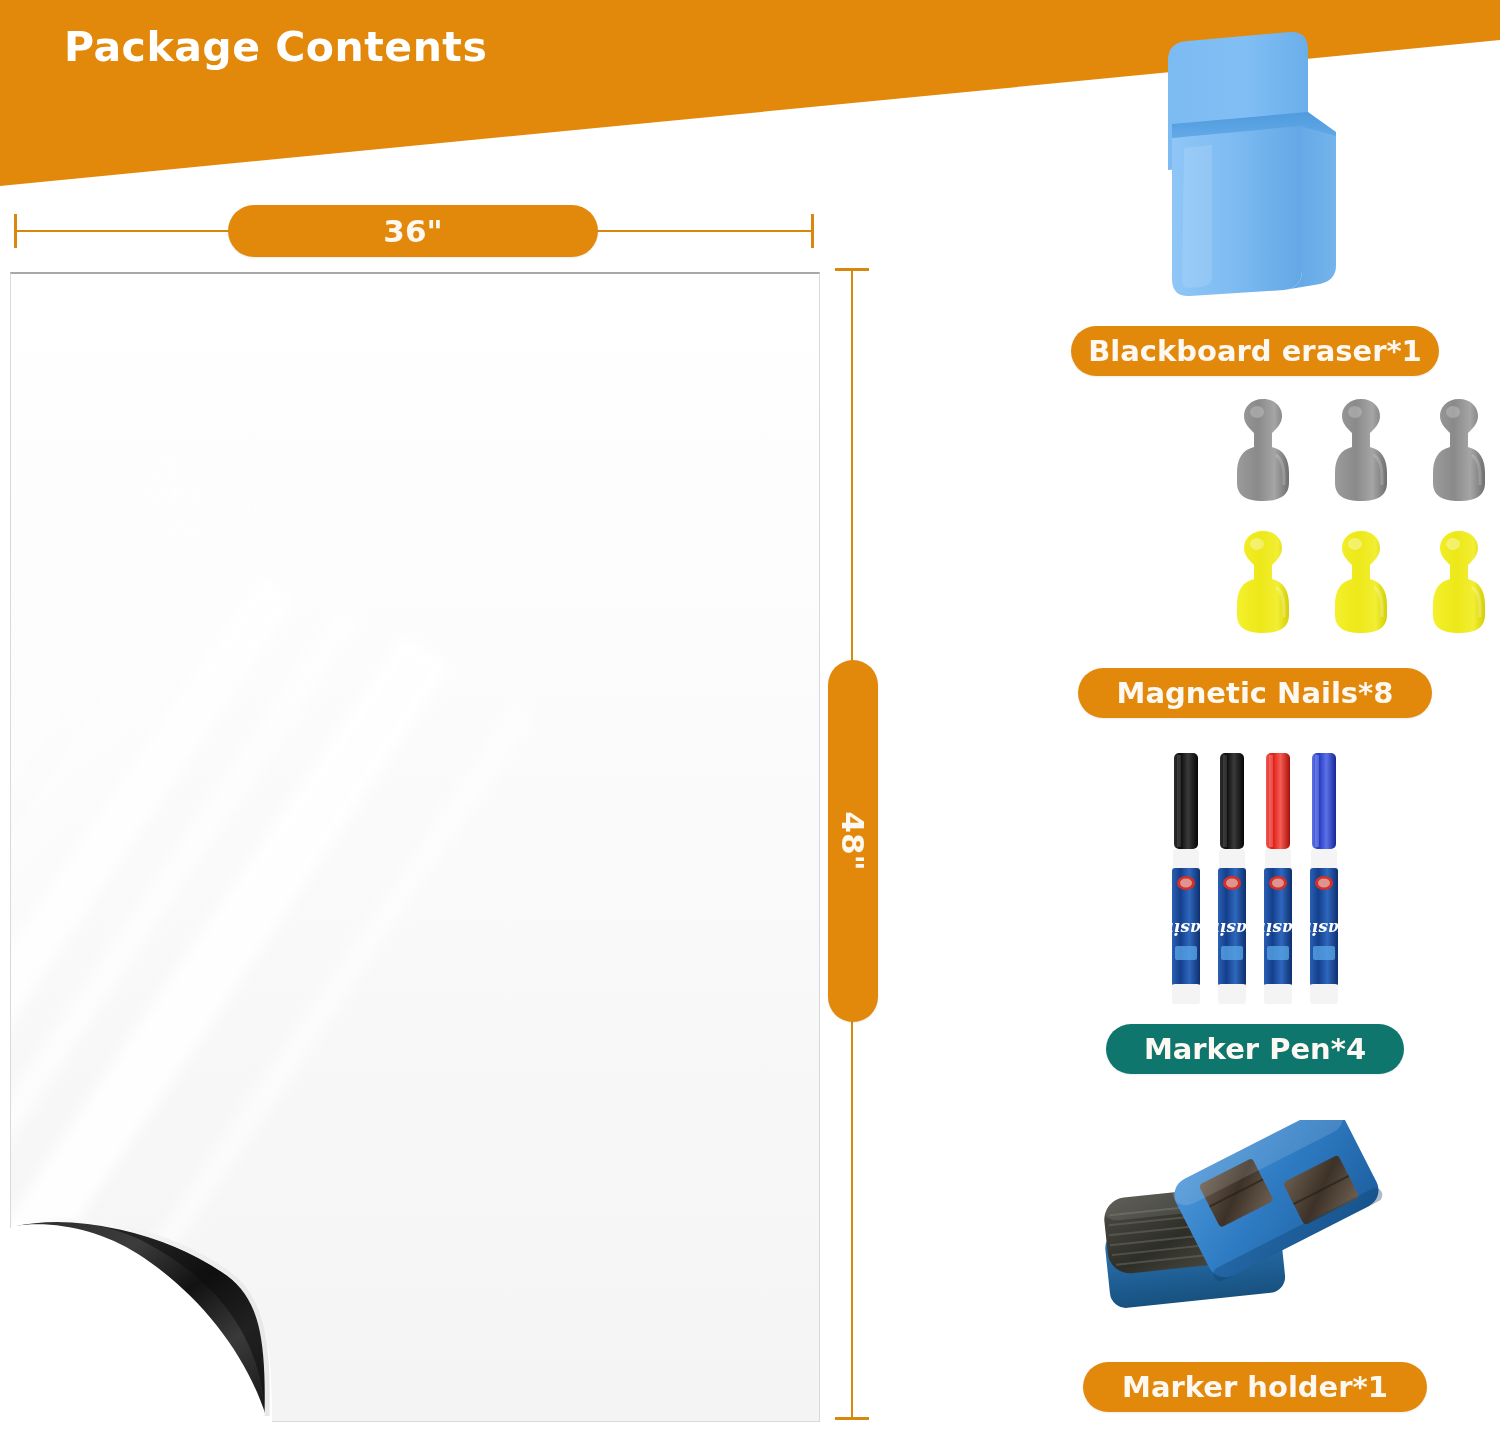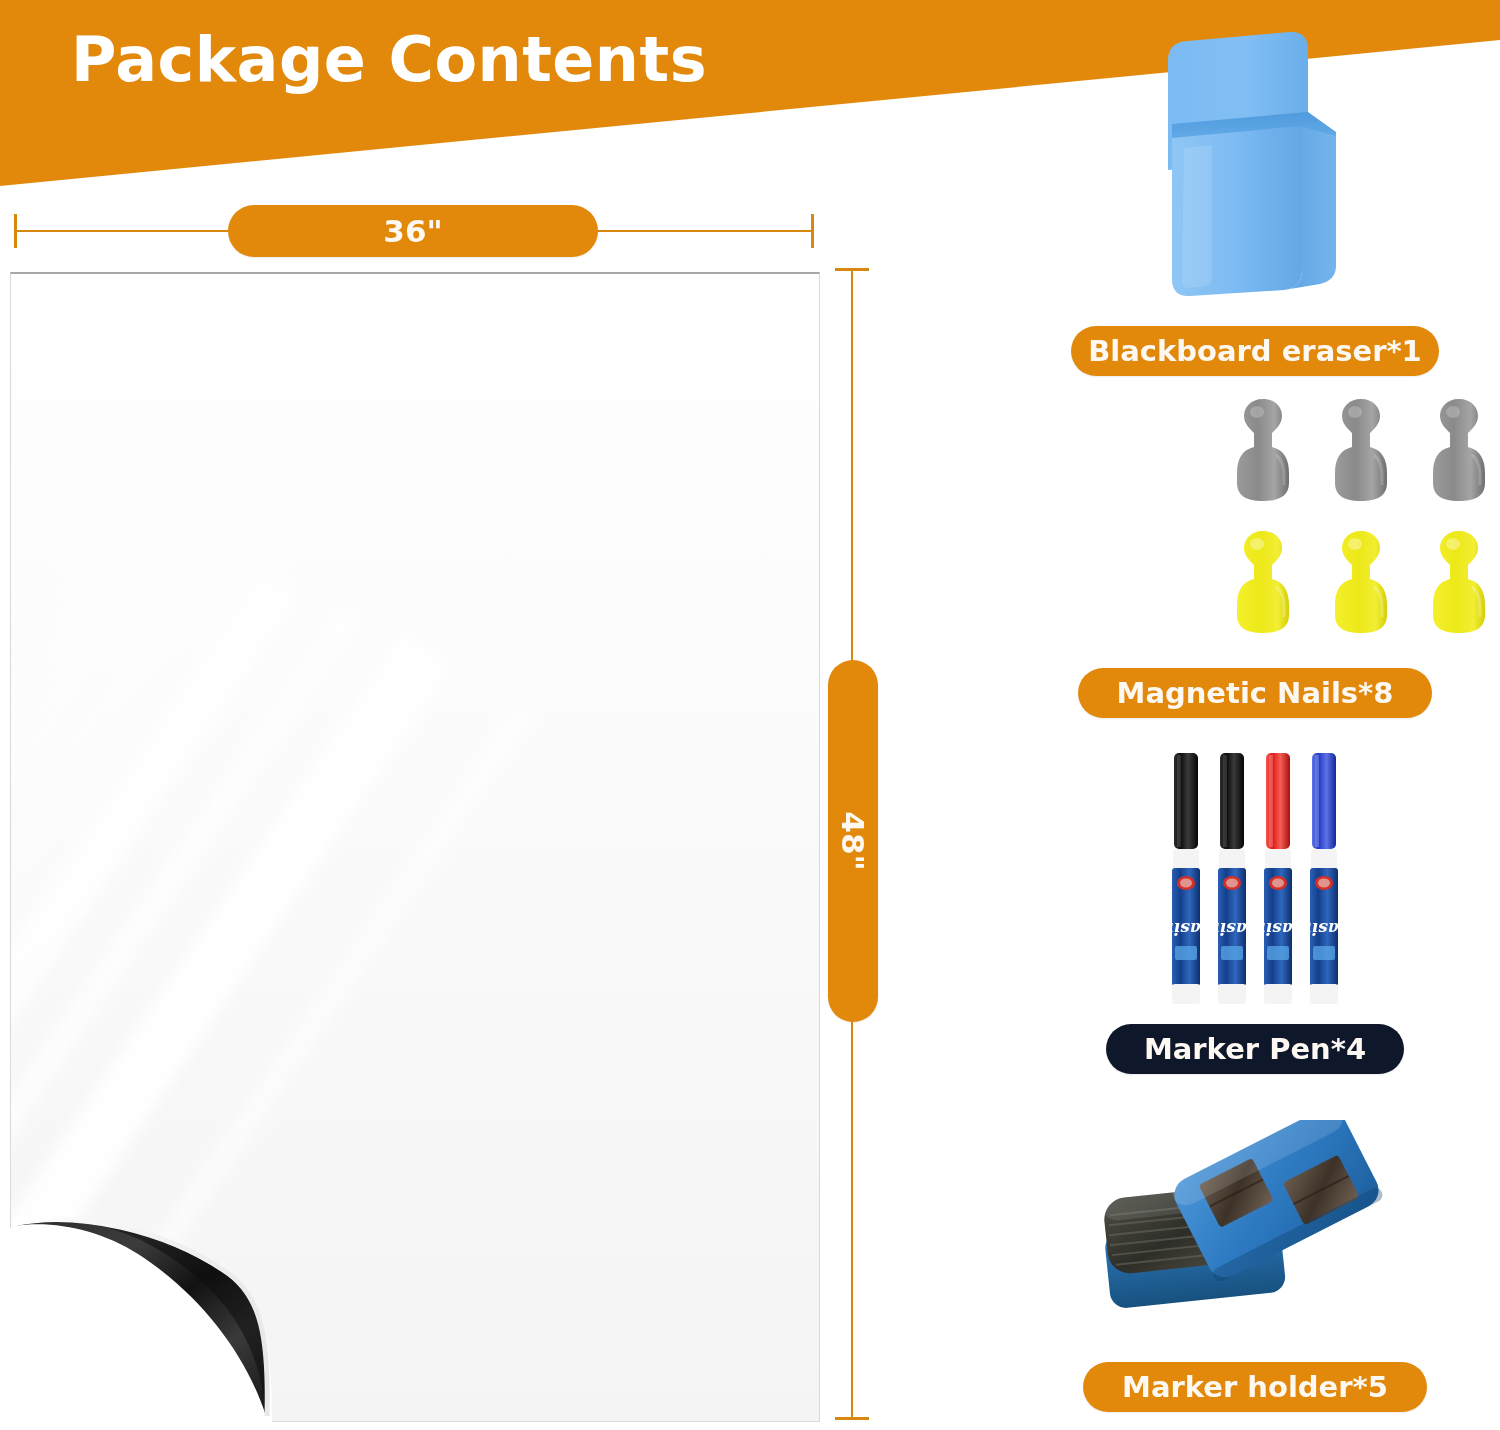--- a/index.html
+++ b/index.html
@@ -13,22 +13,22 @@
 
   
   #header-banner{
     position:absolute; left:0; top:0; width:1500px; height:190px;
     background:var(--orange,#E2890C);
     -webkit-clip-path:polygon(0 0,100% 0,100% 40px,0 186px);
     clip-path:polygon(0 0,100% 0,100% 40px,0 186px);
     z-index:3;
   }
   #page-title{
-    position:absolute; left:71px; top:24px;
-    font-size:62px; font-weight:700; color:#ffffff;
+    position:absolute; left:64px; top:24px;
+    font-size:41px; font-weight:700; color:#ffffff;
     letter-spacing:.5px; line-height:1.15; z-index:4;
     white-space:nowrap;
   }
 
   
   #whiteboard-wrap{ position:absolute; left:10px; top:272px; width:810px; height:1150px; z-index:1; }
   #whiteboard-sheet{
     position:absolute; inset:0;
     background:
       linear-gradient(180deg,#ffffff 0%,#fbfbfb 40%,#f4f4f4 100%);
@@ -367,21 +367,21 @@
           <g transform="rotate(180 17 178)">
             <text x="17" y="183" text-anchor="middle" fill="#ffffff" font-size="17" font-style="italic" font-weight="700" font-family="'DejaVu Serif','Liberation Serif',serif">Erasing</text>
           </g>
           <rect x="6" y="196" width="22" height="14" rx="2" fill="#5AA8E8" opacity=".75"></rect>
           <rect x="3" y="234" width="28" height="20" rx="3" fill="#f4f4f4"></rect>
           <rect x="8" y="5" width="4" height="92" fill="#ffffff" opacity=".22"></rect>
         </svg>
 
       </div>
     </div>
-    <div class="pill item-pill" style="background: #0f172a; color: rgb(253, 248, 242); text-align: center;">Marker Pen*4</div>
+    <div class="pill item-pill" style="background: #0f766e; color: rgb(253, 248, 242); text-align: center;">Marker Pen*4</div>
   </div>
 
   <div class="item-block" id="block-eraser">
     <div class="item-art">
       <svg width="330" height="222" viewBox="0 0 330 222">
         <defs>
           <linearGradient id="erTop" x1="0" y1="0" x2="1" y2="1">
             <stop offset="0%" stop-color="#4C96D8"></stop>
               <stop offset="45%" stop-color="#2F7CC4"></stop>
             <stop offset="100%" stop-color="#1C5E9E"></stop>
@@ -420,16 +420,16 @@
           <rect x="112" y="12" width="188" height="108" rx="18" fill="url(#erTop)"></rect>
           <rect x="140" y="24" width="60" height="48" rx="4" fill="url(#mag)"></rect>
           <path d="M140 48 H200" stroke="#241c14" stroke-width="2" opacity=".6"></path>
           <rect x="216" y="60" width="62" height="48" rx="4" fill="url(#mag)"></rect>
           <path d="M216 84 H278" stroke="#241c14" stroke-width="2" opacity=".6"></path>
           <rect x="112" y="12" width="188" height="26" rx="16" fill="#ffffff" opacity=".13"></rect>
           <rect x="112" y="106" width="188" height="14" rx="7" fill="#0d3f6b" opacity=".35"></rect>
         </g>
       </svg>
     </div>
-    <div class="pill item-pill" style="background: rgb(226, 137, 12); color: rgb(253, 248, 242);">Marker holder*5</div>
+    <div class="pill item-pill" style="background: rgb(226, 137, 12); color: rgb(253, 248, 242);">Marker holder*1</div>
   </div>
 
 </div>
 
 </body></html>

